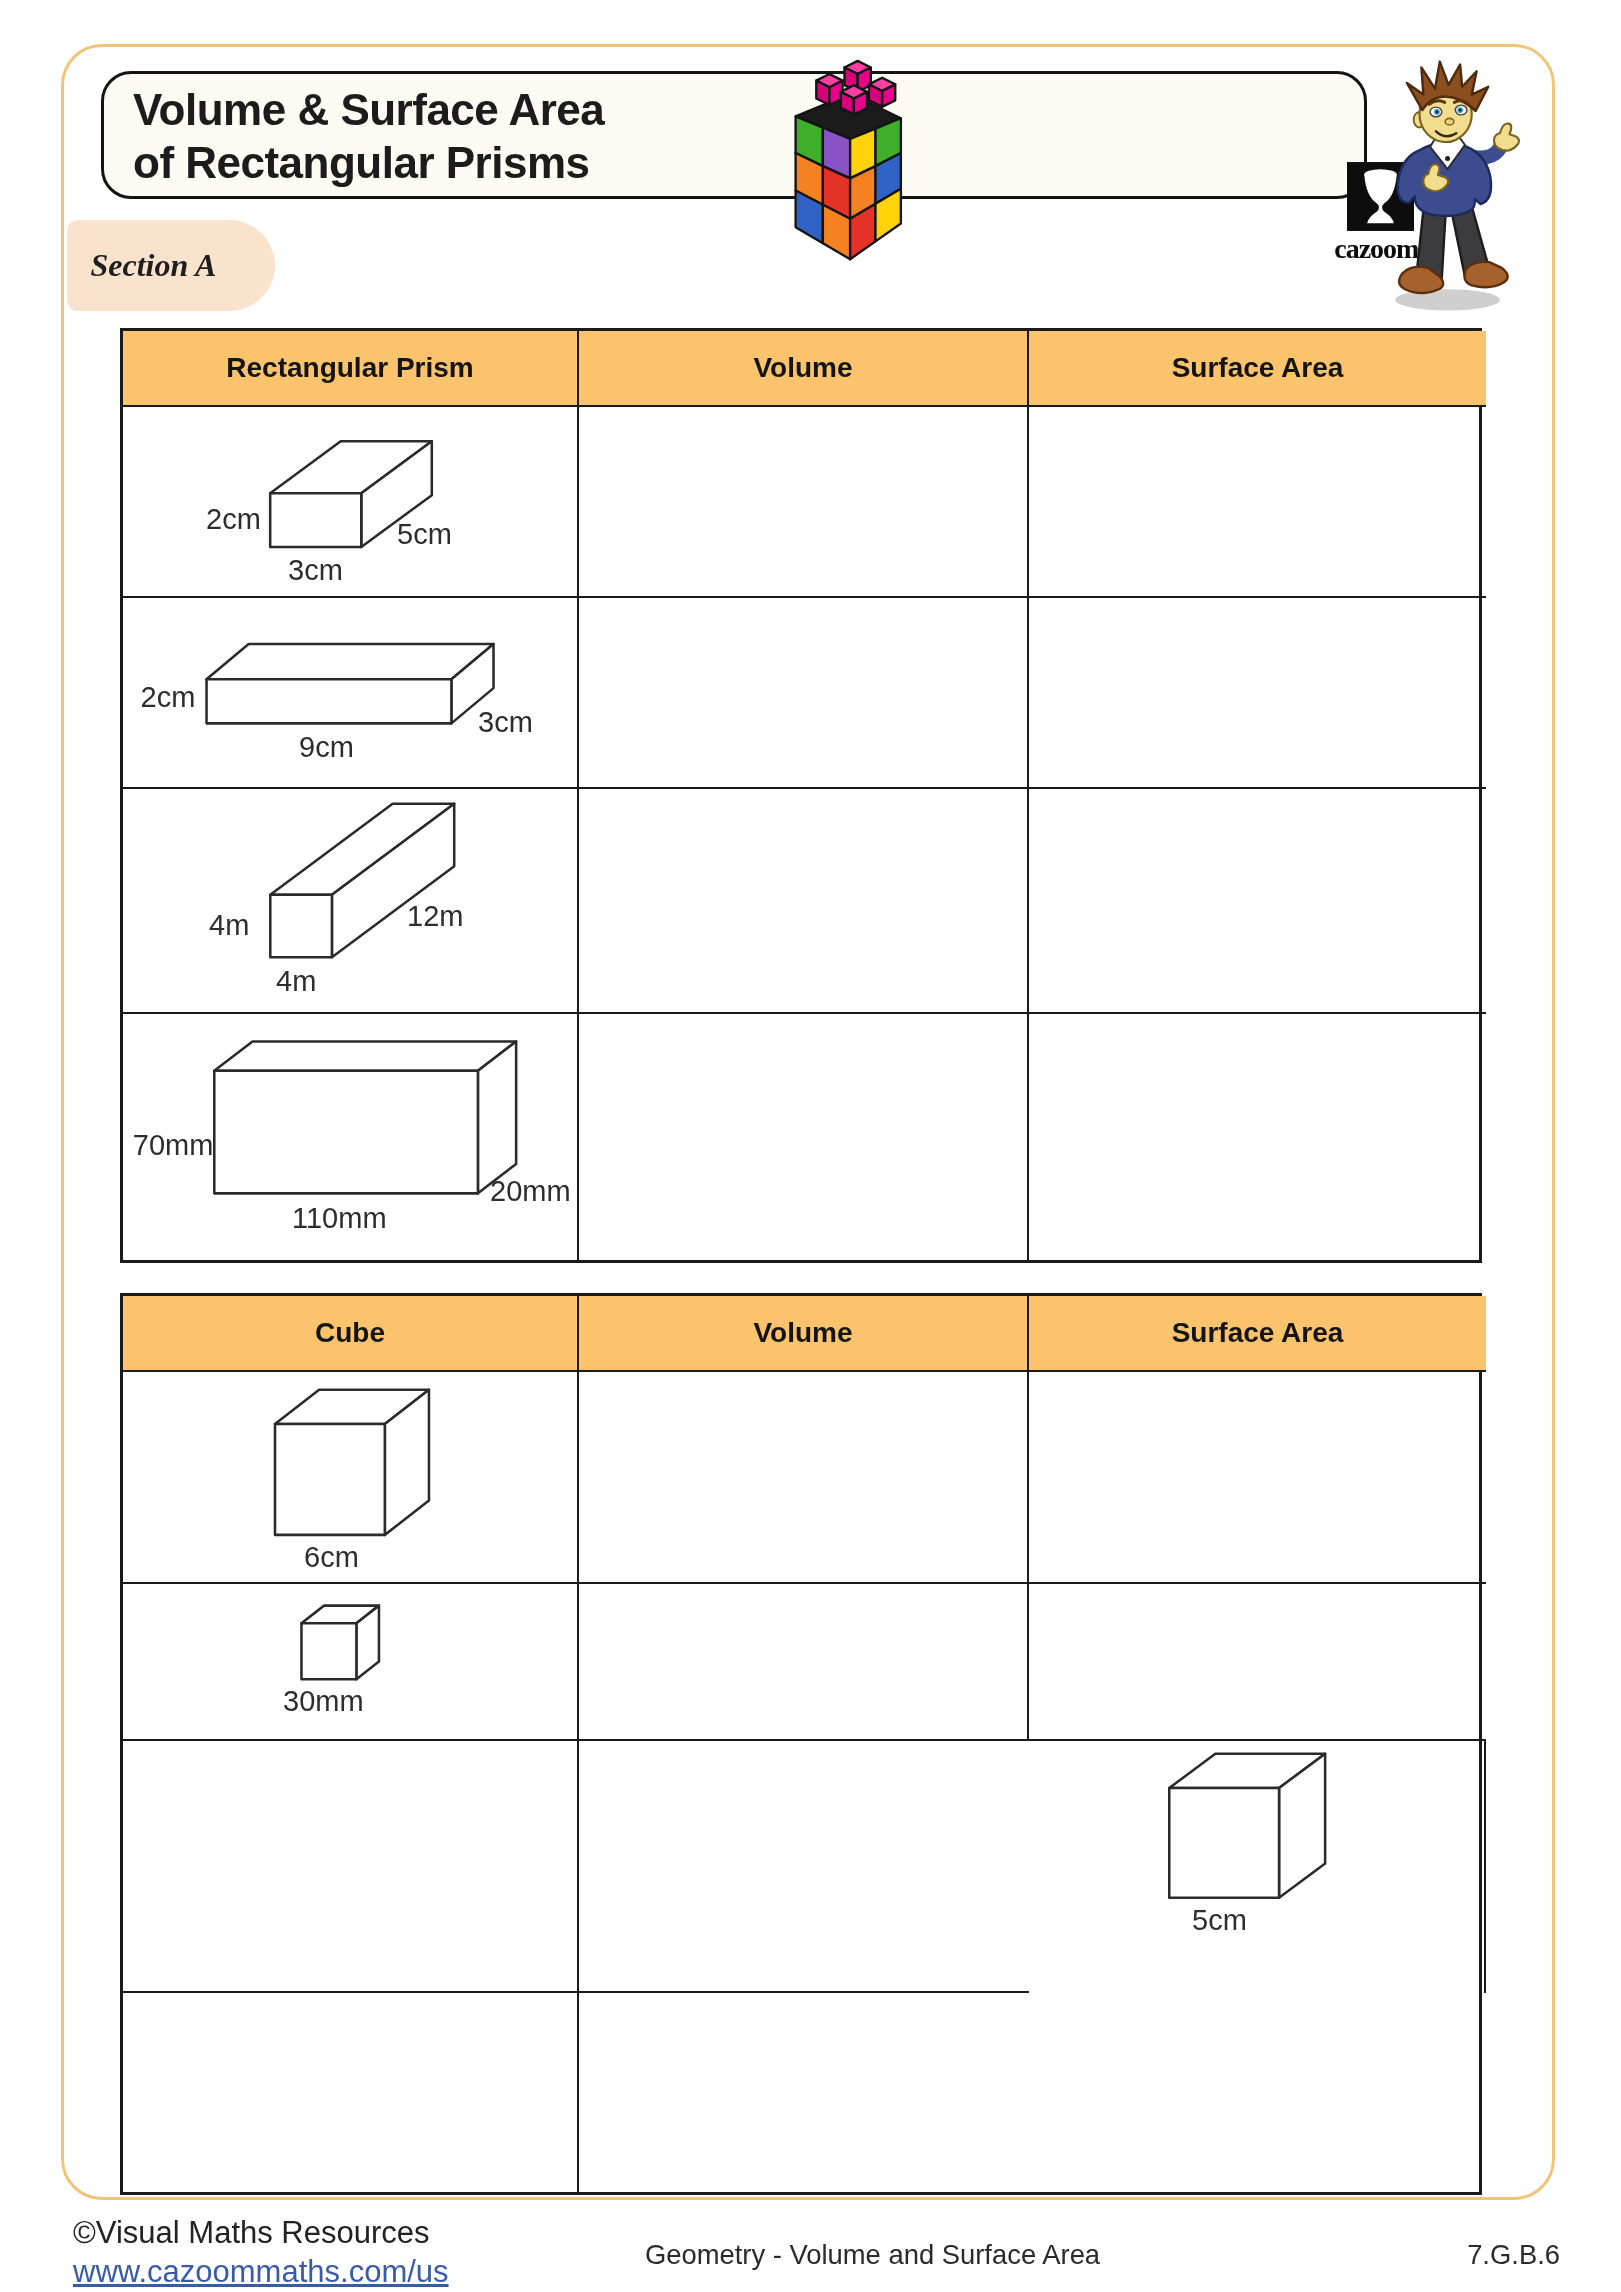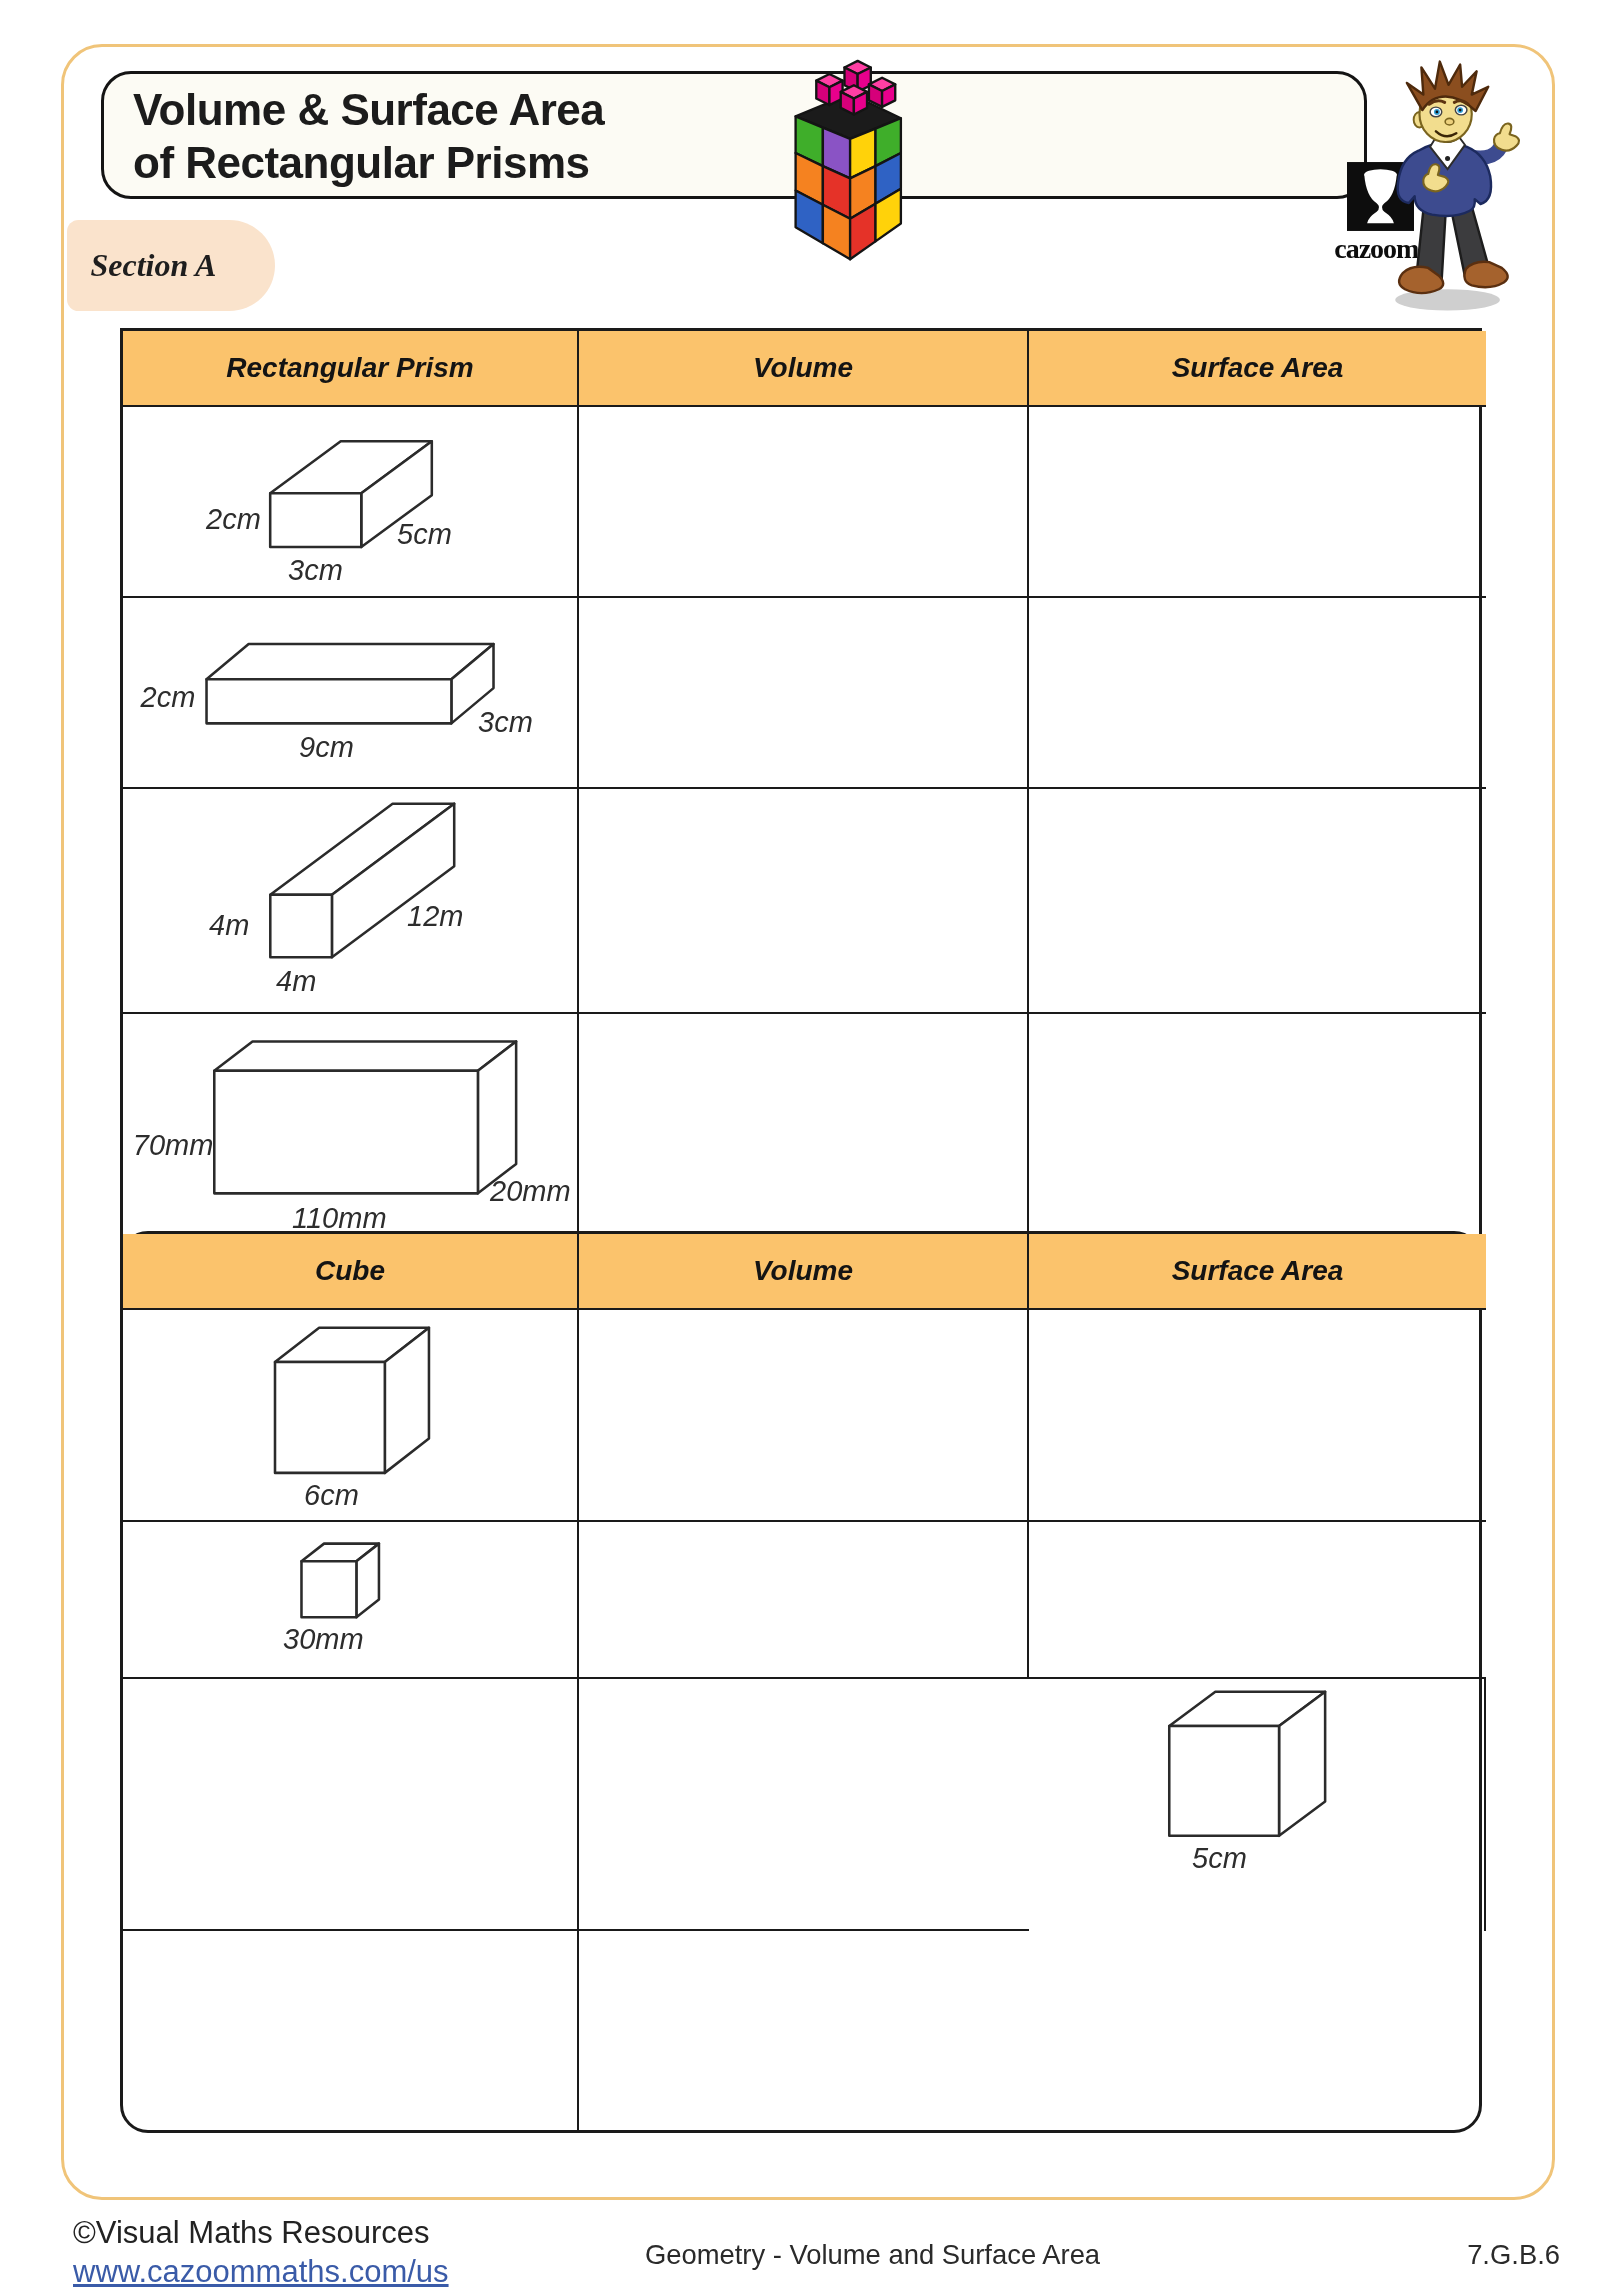--- a/index.html
+++ b/index.html
@@ -41,22 +41,22 @@
     font-family:"Liberation Serif", serif; font-style:italic; font-weight:bold;
     font-size:32px; color:#1e1e1e;
   }
   
   .tbl {
     position:absolute; left:120px; width:1362px;
     display:grid; grid-template-columns:456px 450px 457px;
     border:3.9px solid #1a1a1a; background:#fff;
   }
   .tbl1 { top:328px; grid-template-rows:76px 191px 191px 225px 246px; }
-  .tbl2 { top:1231px; grid-template-rows:76px 212px 157px 252px 199px;border-radius:28px; }
-  .cell { border-right:2.5px solid #1a1a1a; border-bottom:2.5px solid #1a1a1a; position:relative;font-style:italic; }
+  .tbl2 { top:1293px; grid-template-rows:76px 212px 157px 252px 199px; }
+  .cell { border-right:2.5px solid #1a1a1a; border-bottom:2.5px solid #1a1a1a; position:relative; }
   .cell.lastcol { border-right:none; }
   .cell.lastrow { border-bottom:none; }
   .hcell {
     background:#FBC36C; display:flex; align-items:center; justify-content:center;
     font-weight:bold; font-size:28px; color:#141414;
   }
   .draw { width:100%; height:100%; position:relative; }
   .draw svg { position:absolute; left:0; top:0; }
   .dim {
     position:absolute; font-size:29px; color:#2d2d2d; white-space:nowrap;

